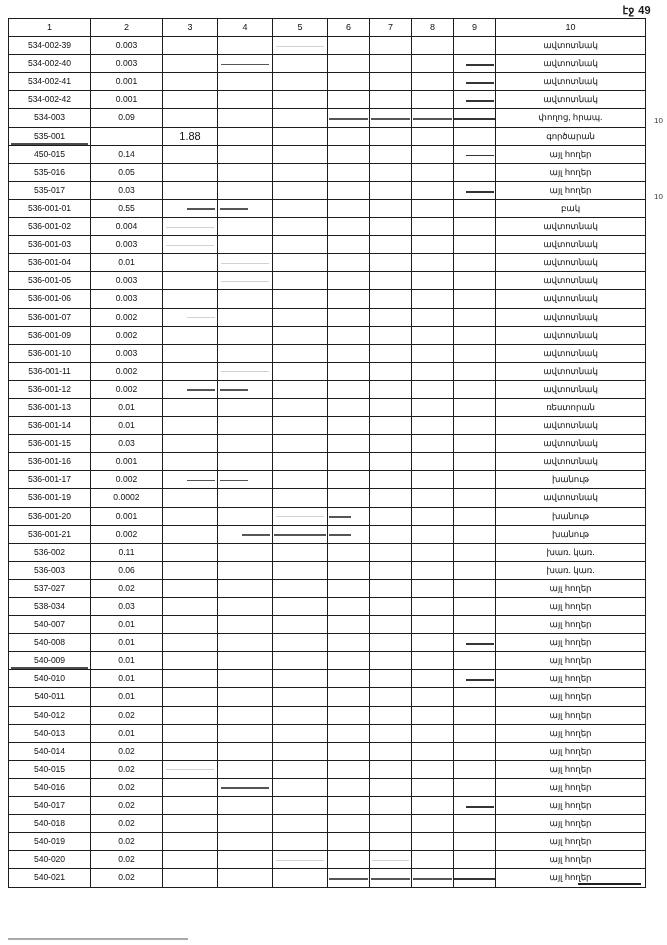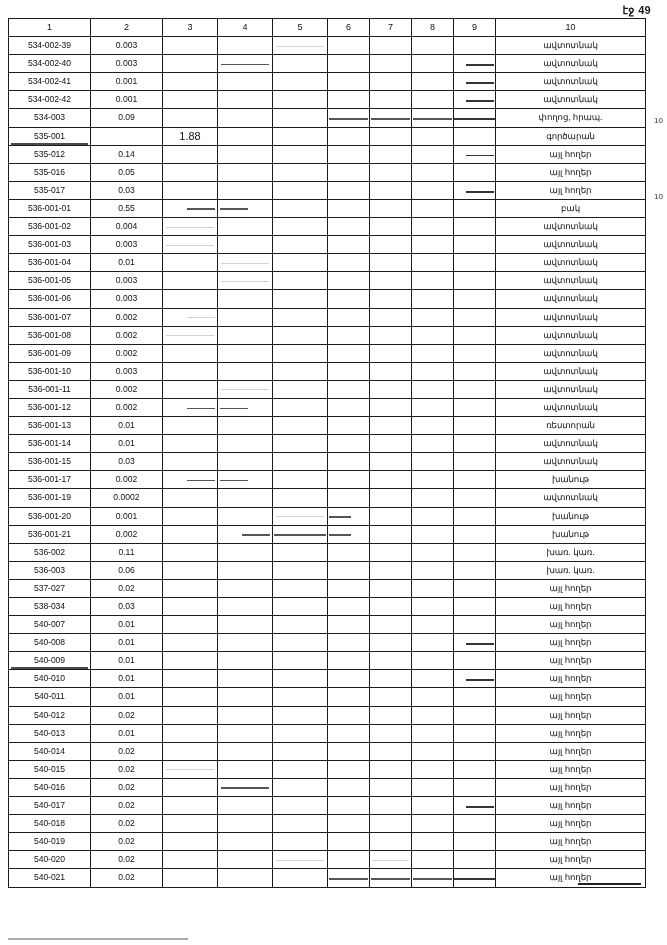--- a/index.html
+++ b/index.html
@@ -286,21 +286,21 @@
           <td class="c3v ">1.88</td>
           <td class="blank "></td>
           <td class="blank "></td>
           <td class="blank "></td>
           <td class="blank "></td>
           <td class="blank "></td>
           <td class="blank "></td>
           <td class="name">գործարան</td>
         </tr>
         <tr>
-          <td class="code">535-012</td>
+          <td class="code">450-015</td>
           <td class="val">0.14</td>
           <td class="c3v "></td>
           <td class="blank "></td>
           <td class="blank "></td>
           <td class="blank "></td>
           <td class="blank "></td>
           <td class="blank "></td>
           <td class="blank bar-right"></td>
           <td class="name">այլ հողեր</td>
         </tr>
@@ -406,32 +406,20 @@
           <td class="c3v smudge smudge-faint smudge-right"></td>
           <td class="blank "></td>
           <td class="blank "></td>
           <td class="blank "></td>
           <td class="blank "></td>
           <td class="blank "></td>
           <td class="blank "></td>
           <td class="name">ավտոտնակ</td>
         </tr>
         <tr>
-          <td class="code">536-001-08</td>
-          <td class="val">0.002</td>
-          <td class="c3v smudge smudge-faint"></td>
-          <td class="blank "></td>
-          <td class="blank "></td>
-          <td class="blank "></td>
-          <td class="blank "></td>
-          <td class="blank "></td>
-          <td class="blank "></td>
-          <td class="name">ավտոտնակ</td>
-        </tr>
-        <tr>
           <td class="code">536-001-09</td>
           <td class="val">0.002</td>
           <td class="c3v "></td>
           <td class="blank "></td>
           <td class="blank "></td>
           <td class="blank "></td>
           <td class="blank "></td>
           <td class="blank "></td>
           <td class="blank "></td>
           <td class="name">ավտոտնակ</td>
@@ -492,20 +480,32 @@
           <td class="blank "></td>
           <td class="blank "></td>
           <td class="blank "></td>
           <td class="blank "></td>
           <td class="blank "></td>
           <td class="name">ավտոտնակ</td>
         </tr>
         <tr>
           <td class="code">536-001-15</td>
           <td class="val">0.03</td>
+          <td class="c3v "></td>
+          <td class="blank "></td>
+          <td class="blank "></td>
+          <td class="blank "></td>
+          <td class="blank "></td>
+          <td class="blank "></td>
+          <td class="blank "></td>
+          <td class="name">ավտոտնակ</td>
+        </tr>
+        <tr>
+          <td class="code">536-001-16</td>
+          <td class="val">0.001</td>
           <td class="c3v "></td>
           <td class="blank "></td>
           <td class="blank "></td>
           <td class="blank "></td>
           <td class="blank "></td>
           <td class="blank "></td>
           <td class="blank "></td>
           <td class="name">ավտոտնակ</td>
         </tr>
         <tr>

